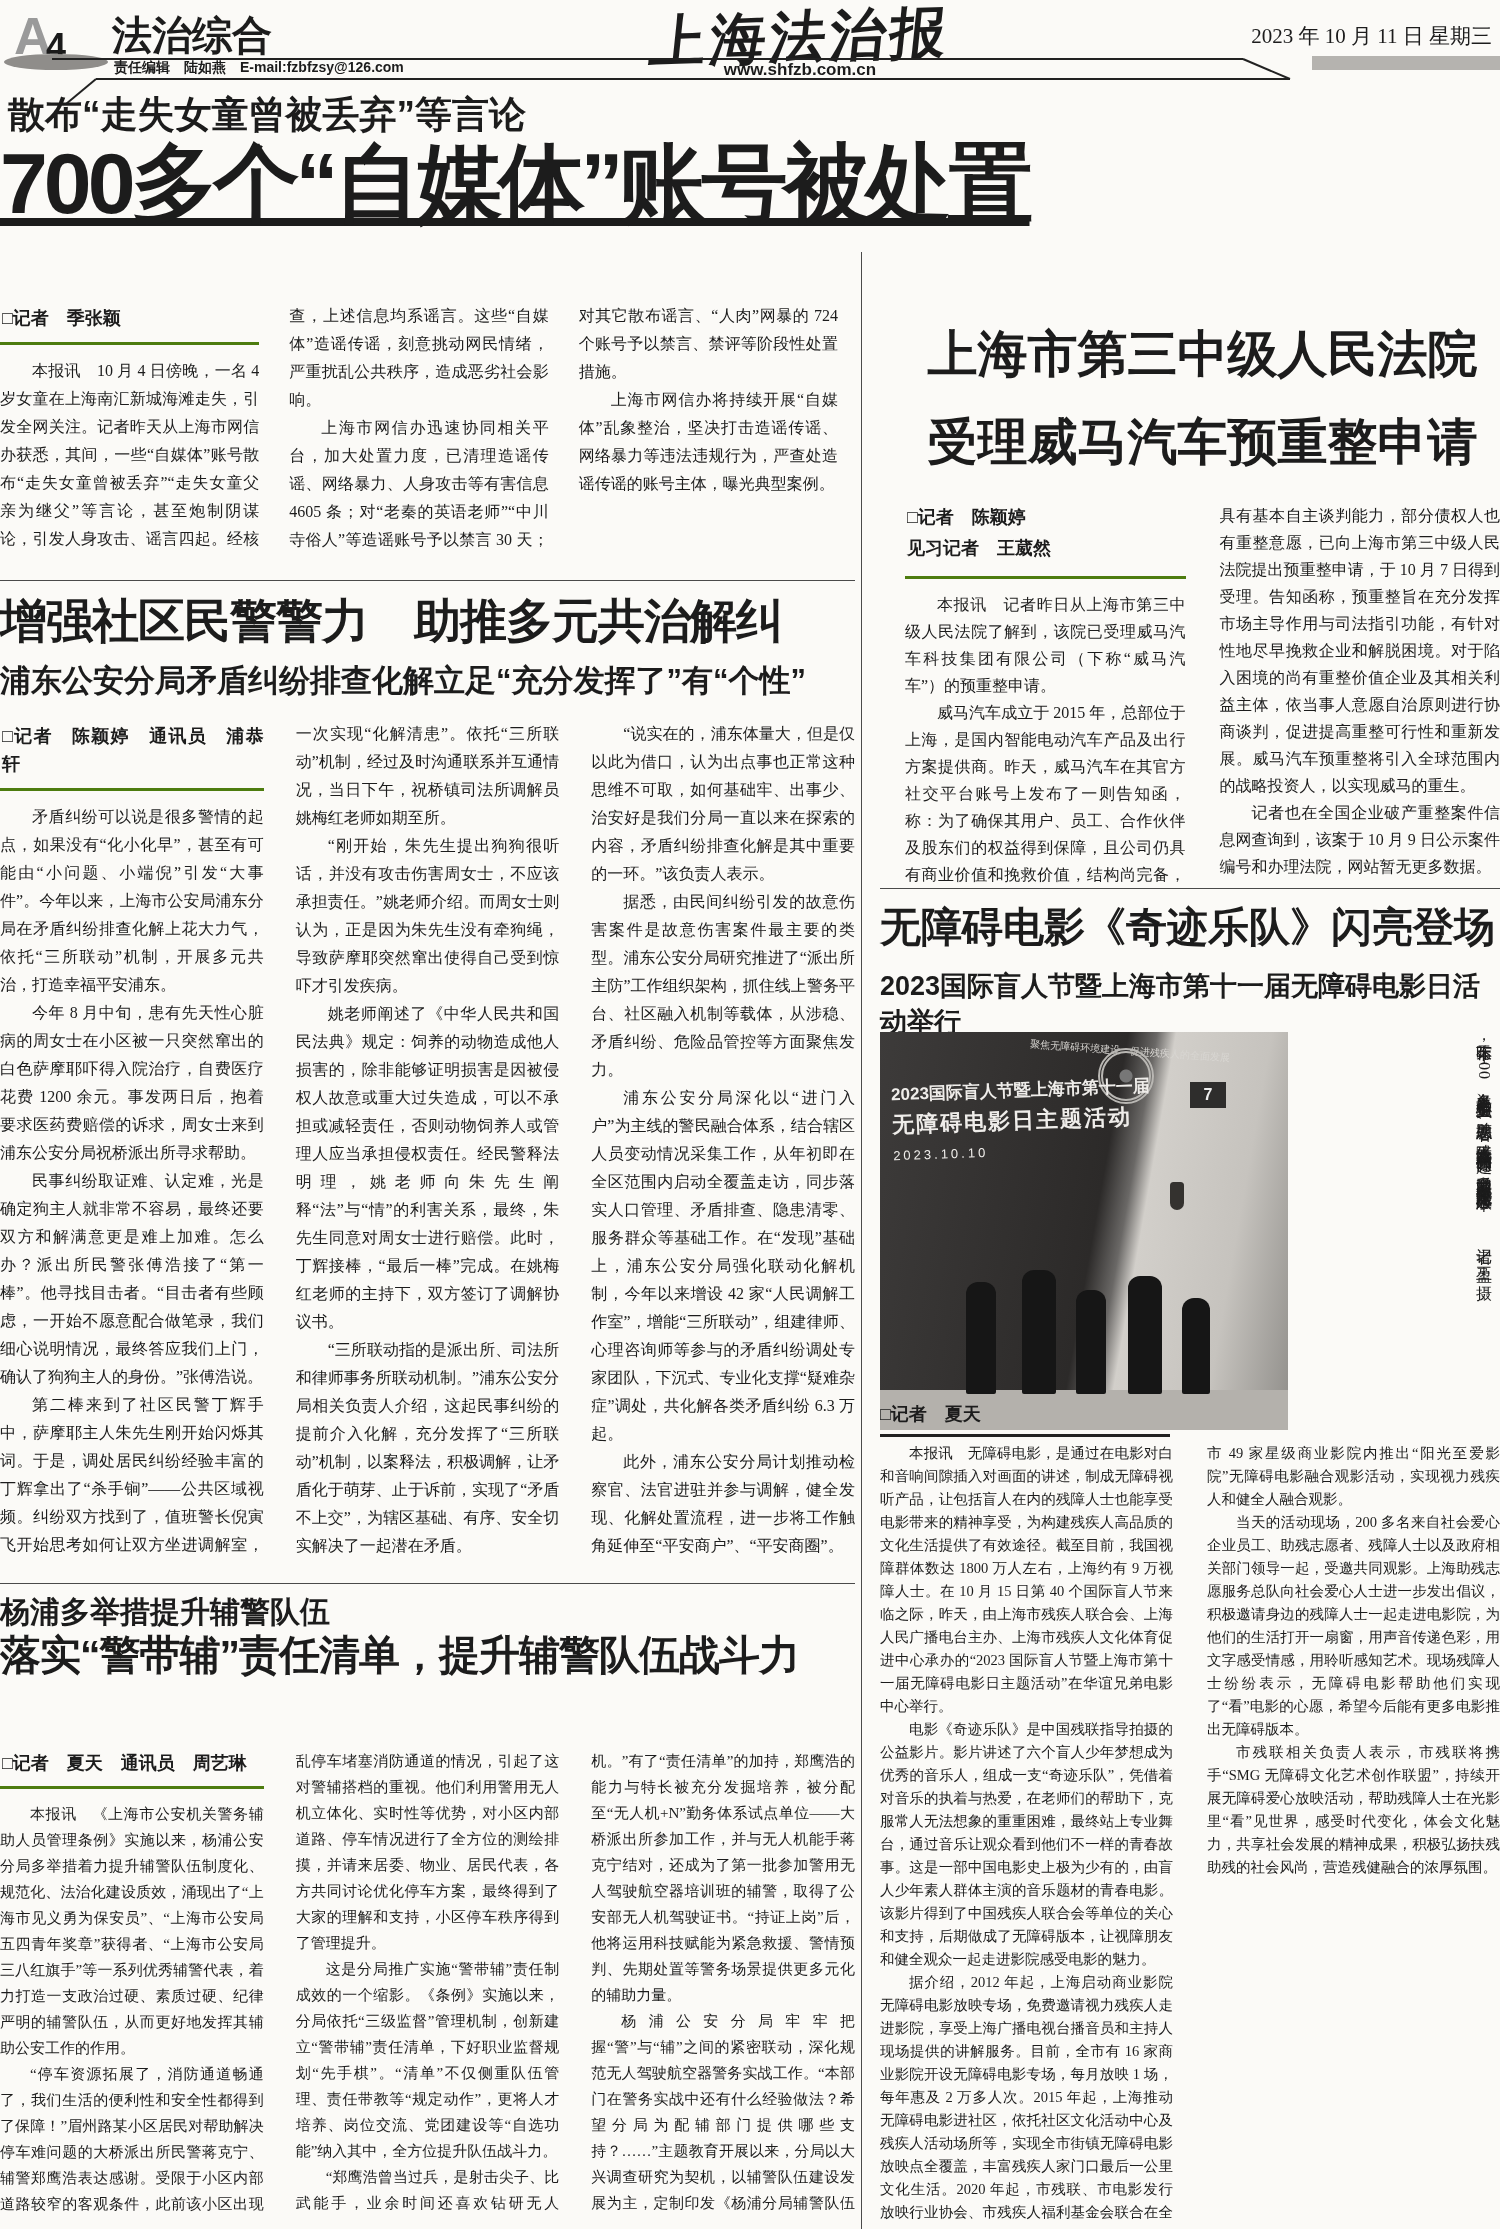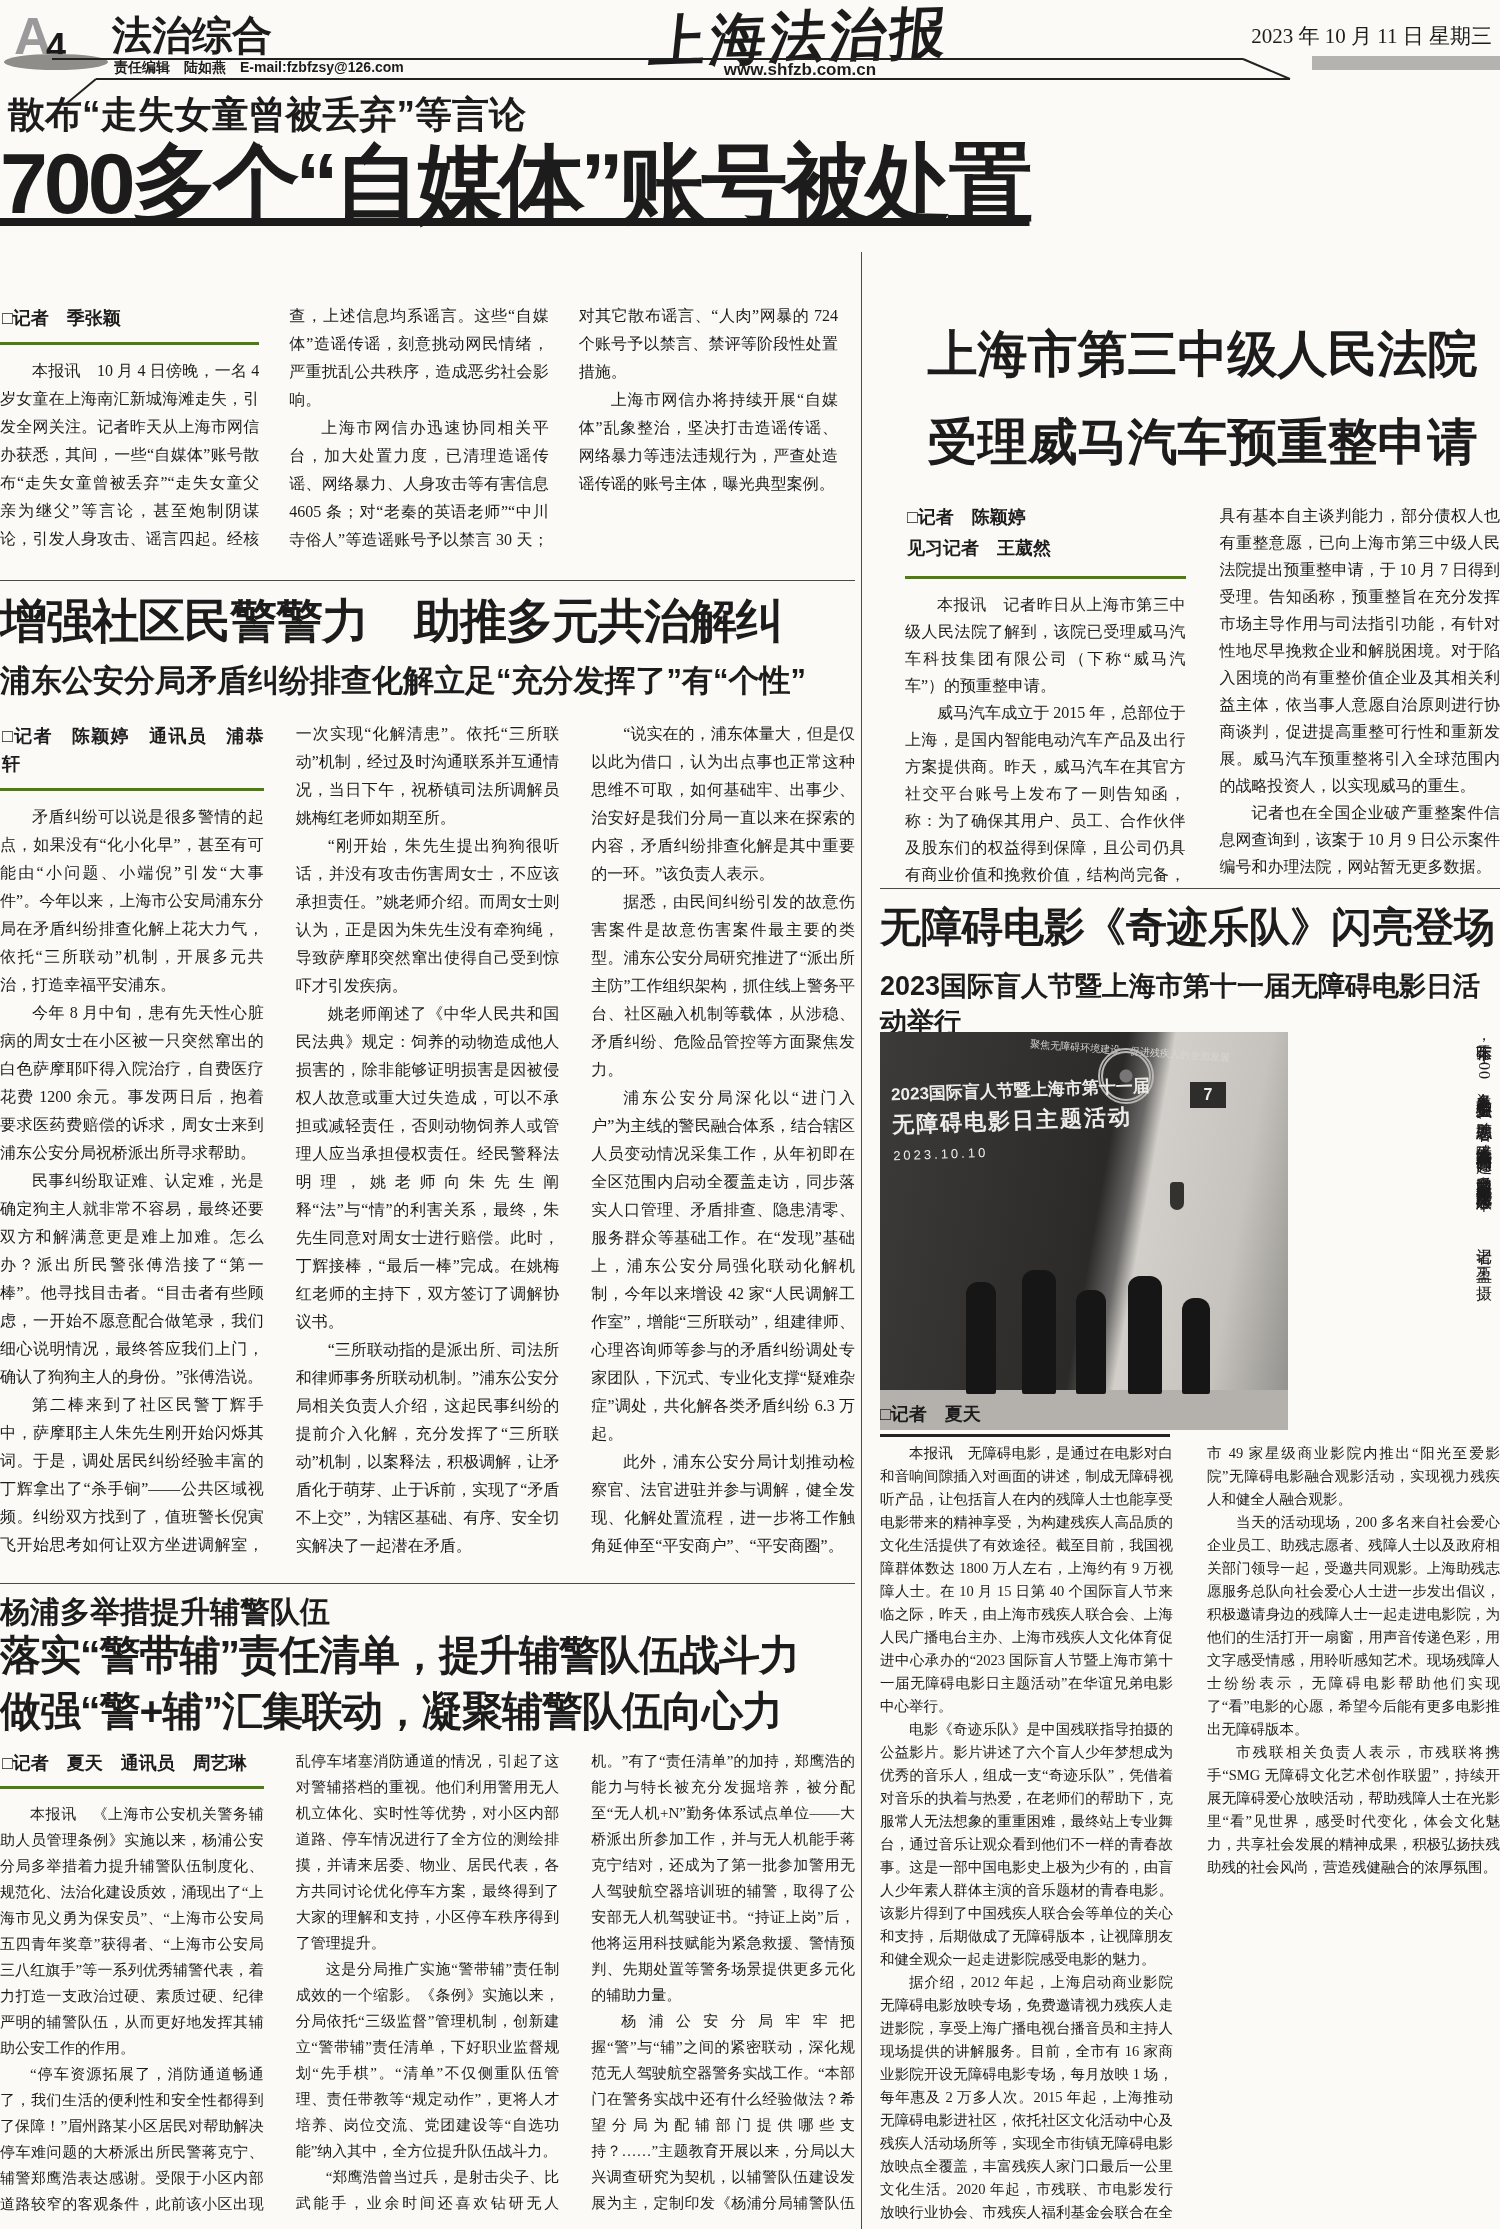--- a/index.html
+++ b/index.html
@@ -177,21 +177,20 @@
         <p>本报讯　无障碍电影，是通过在电影对白和音响间隙插入对画面的讲述，制成无障碍视听产品，让包括盲人在内的残障人士也能享受电影带来的精神享受，为构建残疾人高品质的文化生活提供了有效途径。截至目前，我国视障群体数达 1800 万人左右，上海约有 9 万视障人士。在 10 月 15 日第 40 个国际盲人节来临之际，昨天，由上海市残疾人联合会、上海人民广播电台主办、上海市残疾人文化体育促进中心承办的“2023 国际盲人节暨上海市第十一届无障碍电影日主题活动”在华谊兄弟电影中心举行。</p>
         <p>电影《奇迹乐队》是中国残联指导拍摄的公益影片。影片讲述了六个盲人少年梦想成为优秀的音乐人，组成一支“奇迹乐队”，凭借着对音乐的执着与热爱，在老师们的帮助下，克服常人无法想象的重重困难，最终站上专业舞台，通过音乐让观众看到他们不一样的青春故事。这是一部中国电影史上极为少有的，由盲人少年素人群体主演的音乐题材的青春电影。该影片得到了中国残疾人联合会等单位的关心和支持，后期做成了无障碍版本，让视障朋友和健全观众一起走进影院感受电影的魅力。</p>
         <p>据介绍，2012 年起，上海启动商业影院无障碍电影放映专场，免费邀请视力残疾人走进影院，享受上海广播电视台播音员和主持人现场提供的讲解服务。目前，全市有 16 家商业影院开设无障碍电影专场，每月放映 1 场，每年惠及 2 万多人次。2015 年起，上海推动无障碍电影进社区，依托社区文化活动中心及残疾人活动场所等，实现全市街镇无障碍电影放映点全覆盖，丰富残疾人家门口最后一公里文化生活。2020 年起，市残联、市电影发行放映行业协会、市残疾人福利基金会联合在全市 49 家星级商业影院内推出“阳光至爱影院”无障碍电影融合观影活动，实现视力残疾人和健全人融合观影。</p>
         <p>当天的活动现场，200 多名来自社会爱心企业员工、助残志愿者、残障人士以及政府相关部门领导一起，受邀共同观影。上海助残志愿服务总队向社会爱心人士进一步发出倡议，积极邀请身边的残障人士一起走进电影院，为他们的生活打开一扇窗，用声音传递色彩，用文字感受情感，用聆听感知艺术。现场残障人士纷纷表示，无障碍电影帮助他们实现了“看”电影的心愿，希望今后能有更多电影推出无障碍版本。</p>
         <p>市残联相关负责人表示，市残联将携手“SMG 无障碍文化艺术创作联盟”，持续开展无障碍爱心放映活动，帮助残障人士在光影里“看”见世界，感受时代变化，体会文化魅力，共享社会发展的精神成果，积极弘扬扶残助残的社会风尚，营造残健融合的浓厚氛围。</p>
       </div>
   </div>
 
   <div class="k-yangpu sans">杨浦多举措提升辅警队伍</div>
   <div class="h-yangpu1 sans">落实“警带辅”责任清单，提升辅警队伍战斗力</div>
-  <div class="h-yangpu2 sans">做强“警+辅”汇集联动，凝聚辅警队伍向心力</div>
   <div class="body-cols b-yangpu">
     <div class="byline">□记者　夏天　通讯员　周艺琳</div>
     <div>
         <p>本报讯　《上海市公安机关警务辅助人员管理条例》实施以来，杨浦公安分局多举措着力提升辅警队伍制度化、规范化、法治化建设质效，涌现出了“上海市见义勇为保安员”、“上海市公安局五四青年奖章”获得者、“上海市公安局三八红旗手”等一系列优秀辅警代表，着力打造一支政治过硬、素质过硬、纪律严明的辅警队伍，从而更好地发挥其辅助公安工作的作用。</p>
         <p>“停车资源拓展了，消防通道畅通了，我们生活的便利性和安全性都得到了保障！”眉州路某小区居民对帮助解决停车难问题的大桥派出所民警蒋克宁、辅警郑鹰浩表达感谢。受限于小区内部道路较窄的客观条件，此前该小区出现乱停车堵塞消防通道的情况，引起了这对警辅搭档的重视。他们利用警用无人机立体化、实时性等优势，对小区内部道路、停车情况进行了全方位的测绘排摸，并请来居委、物业、居民代表，各方共同讨论优化停车方案，最终得到了大家的理解和支持，小区停车秩序得到了管理提升。</p>
         <p>这是分局推广实施“警带辅”责任制成效的一个缩影。《条例》实施以来，分局依托“三级监督”管理机制，创新建立“警带辅”责任清单，下好职业监督规划“先手棋”。“清单”不仅侧重队伍管理、责任带教等“规定动作”，更将人才培养、岗位交流、党团建设等“自选功能”纳入其中，全方位提升队伍战斗力。</p>
         <p>“郑鹰浩曾当过兵，是射击尖子、比武能手，业余时间还喜欢钻研无人机。”有了“责任清单”的加持，郑鹰浩的能力与特长被充分发掘培养，被分配至“无人机+N”勤务体系试点单位——大桥派出所参加工作，并与无人机能手蒋克宁结对，还成为了第一批参加警用无人驾驶航空器培训班的辅警，取得了公安部无人机驾驶证书。“持证上岗”后，他将运用科技赋能为紧急救援、警情预判、先期处置等警务场景提供更多元化的辅助力量。</p>
         <p>杨浦公安分局牢牢把握“警”与“辅”之间的紧密联动，深化规范无人驾驶航空器警务实战工作。“本部门在警务实战中还有什么经验做法？希望分局为配辅部门提供哪些支持？……”主题教育开展以来，分局以大兴调查研究为契机，以辅警队伍建设发展为主，定制印发《杨浦分局辅警队伍现状调研问卷》，全量落实分局各配辅部门领导干部、辅警专管民警及全体辅警参与调研，全面听取意见，多角度、多层次体察辅警队伍实际情况，切实把学习成果转化为谋划辅警队伍管理工作的思路，推动队伍建设持续改进。</p>
       </div>
   </div>

